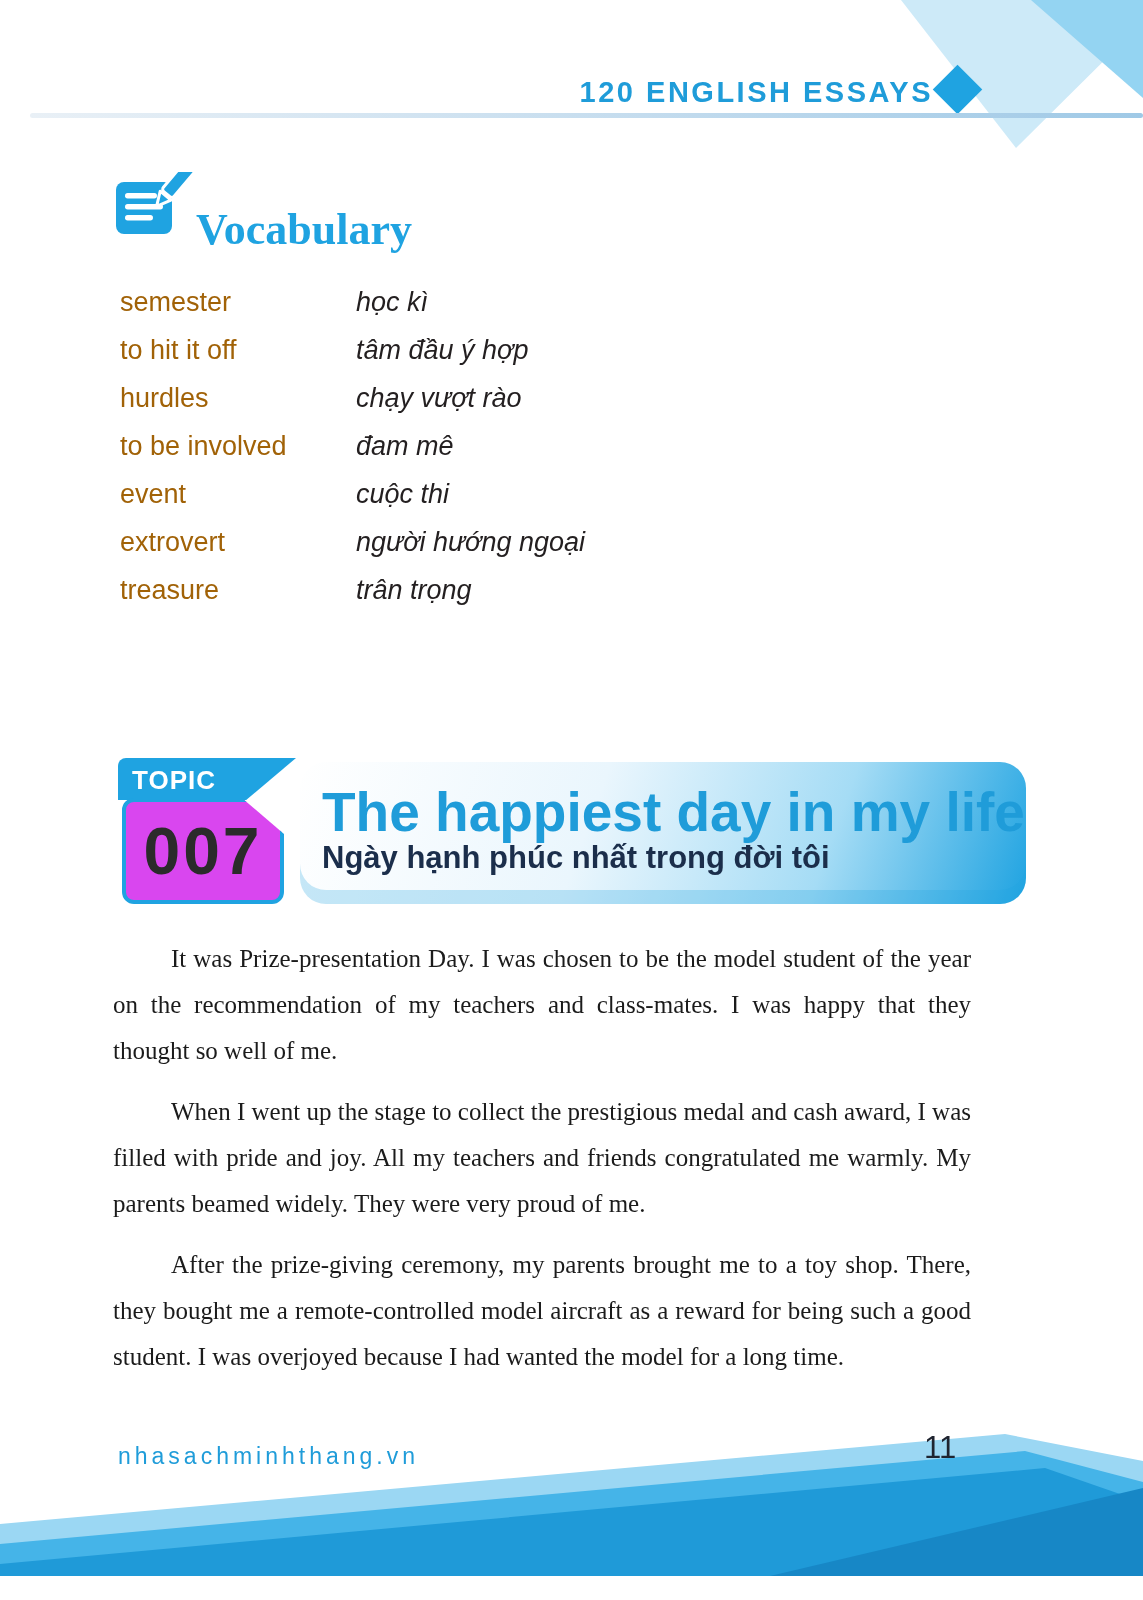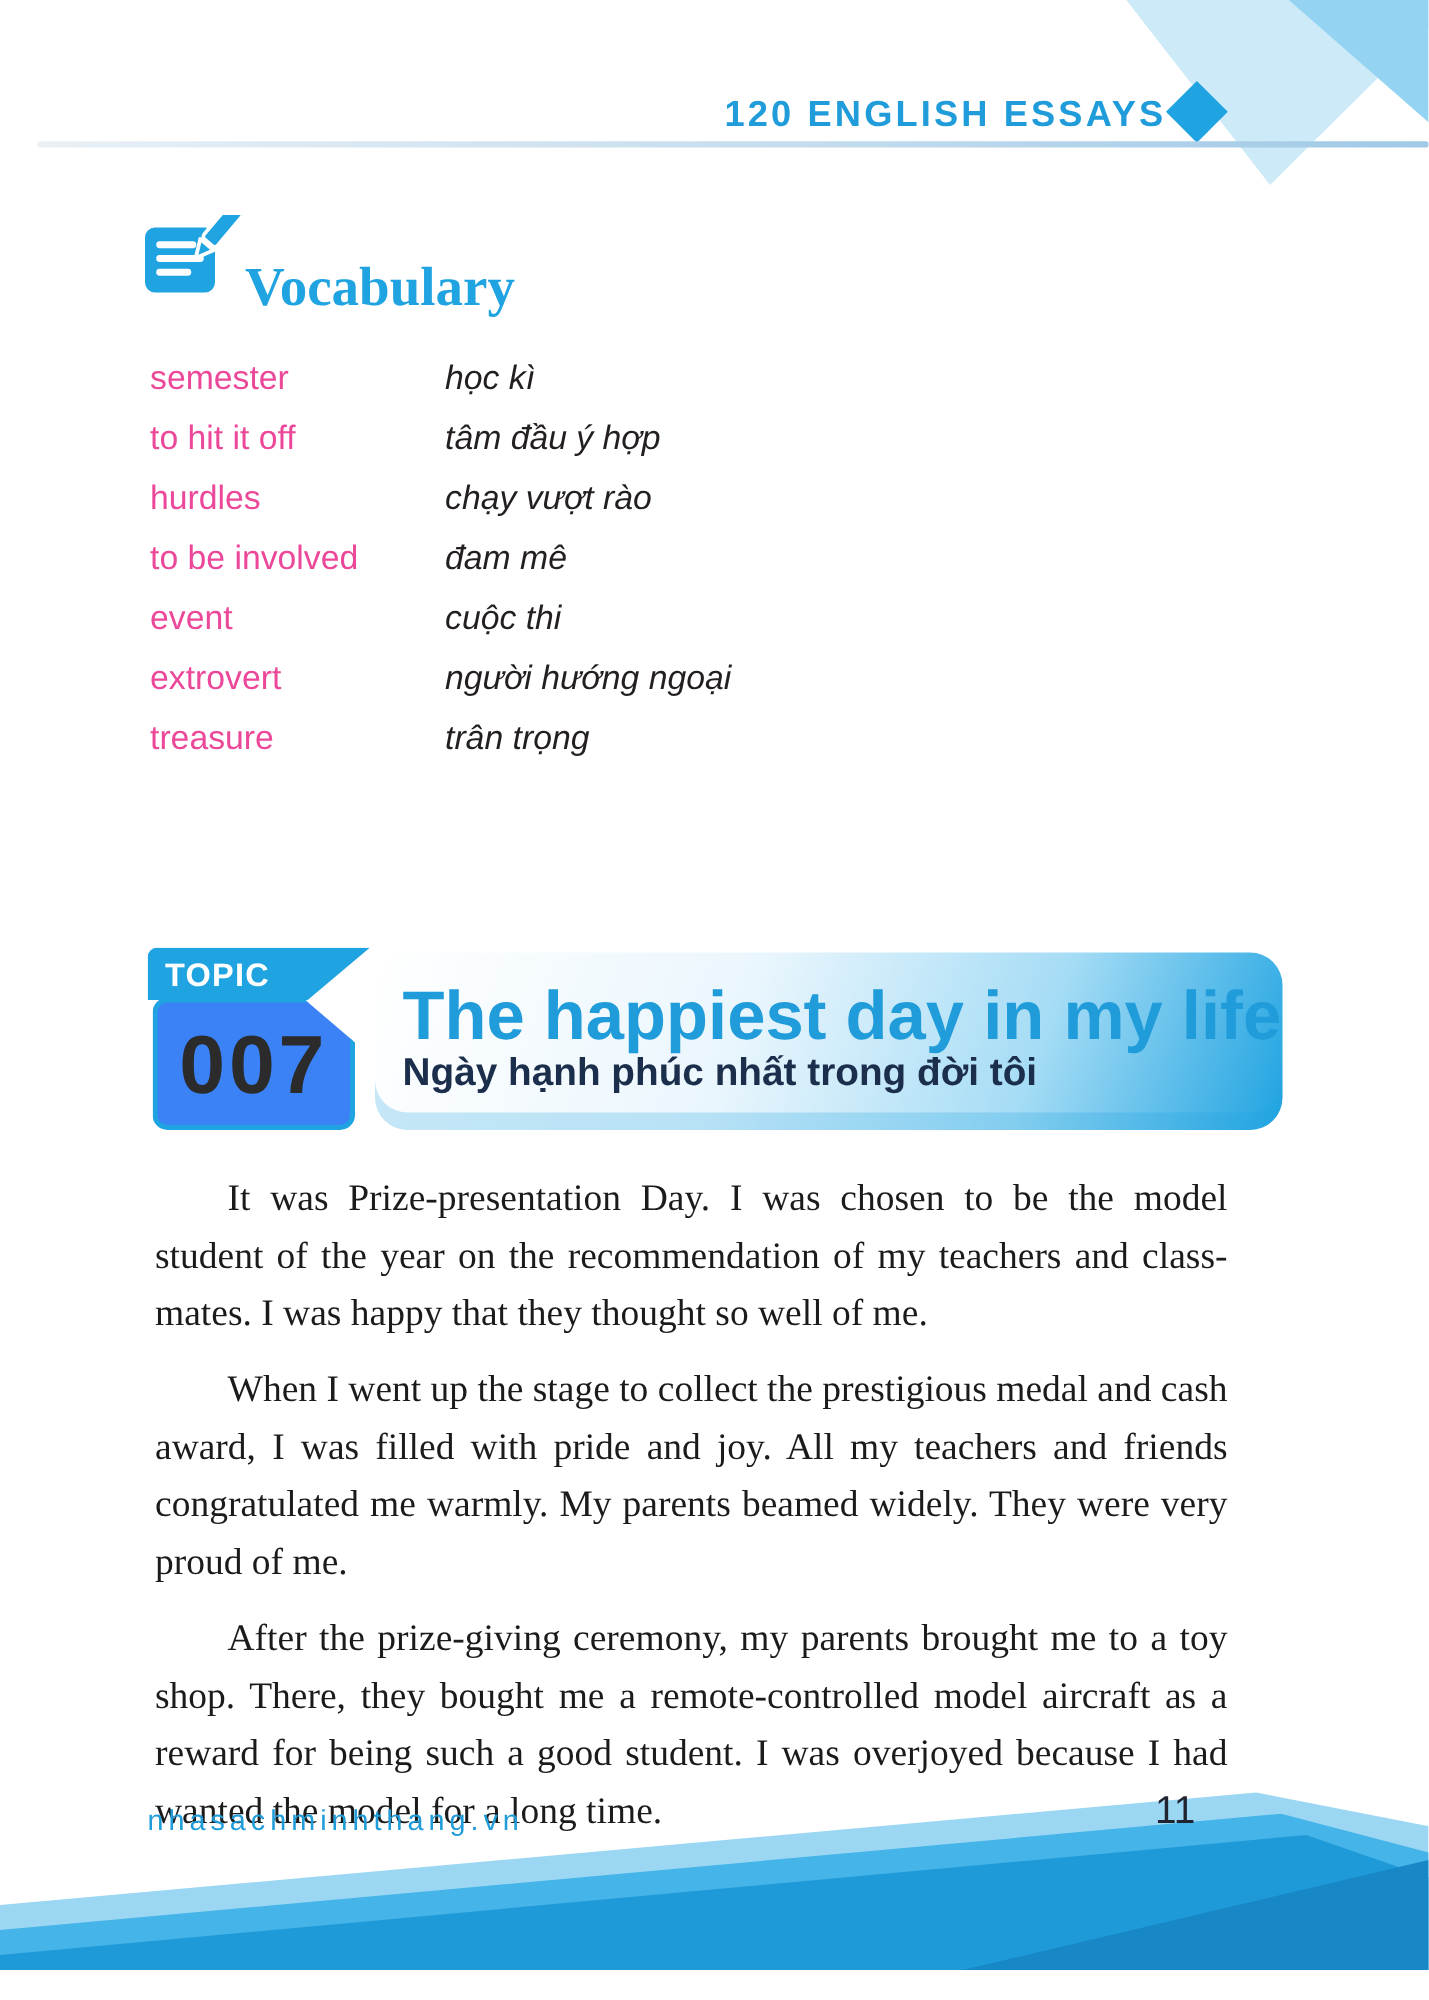--- a/index.html
+++ b/index.html
@@ -55,21 +55,21 @@
     font-family: "Liberation Serif", serif;
     font-size: 44px;
     font-weight: bold;
     color: #1fa3e1;
   }
   .vocab-list { position: absolute; left: 120px; top: 278px; width: 800px; }
   .vocab-row { display: flex; height: 48px; align-items: center; }
   .vocab-term {
     width: 236px;
     font-size: 27px;
-    color: #ec4899;
+    color: #a16207;
   }
   .vocab-def {
     font-size: 27px;
     font-style: italic;
     color: #231f20;
     text-align: center;
   }
 
   
   .topic-badge { position: absolute; left: 118px; top: 758px; width: 178px; height: 150px; }
@@ -80,21 +80,21 @@
     clip-path: polygon(0 0, 100% 0, 72% 100%, 0 100%);
     border-top-left-radius: 8px;
   }
   .topic-label {
     position: absolute; left: 14px; top: 7px;
     color: #ffffff; font-weight: bold; font-size: 26px; letter-spacing: 1px;
   }
   .topic-number-box {
     position: absolute; left: 4px; top: 40px;
     width: 162px; height: 106px;
-    background: #3b82f6;
+    background: #d946ef;
     border: 4px solid #1fa3e1;
     border-radius: 12px;
     clip-path: polygon(0 0, 74% 0, 100% 34%, 100% 100%, 0 100%);
     display: flex; align-items: center; justify-content: center;
   }
   .topic-number {
     font-size: 66px;
     font-weight: bold;
     letter-spacing: 3px;
     color: #2b2b2b;
@@ -114,23 +114,23 @@
   }
   .topic-title-vi {
     position: absolute; left: 22px; top: 78px;
     font-size: 31px; font-weight: bold;
     color: #1b2e4b;
     white-space: nowrap;
   }
 
   
   .essay {
-    position: absolute; left: 124px; top: 936px; width: 858px;
+    position: absolute; left: 113px; top: 936px; width: 858px;
     font-family: "Liberation Serif", serif;
-    font-size: 30px;
+    font-size: 25px;
     line-height: 46px;
     color: #1b1b1b;
     text-align: justify;
   }
   .essay p { text-indent: 58px; margin-bottom: 15px; }
 
   
   .footer-site {
     position: absolute; left: 118px; top: 1443px;
     font-size: 23px; letter-spacing: 4px;

